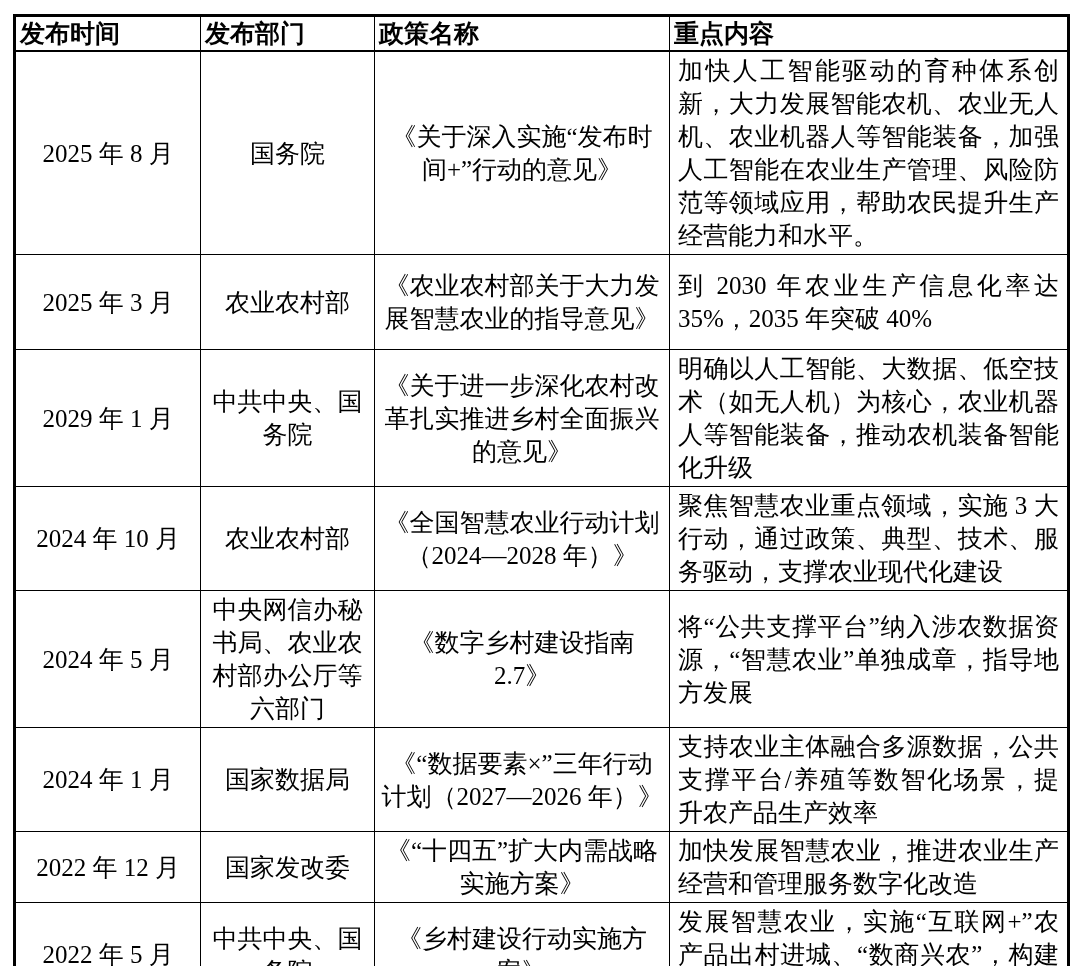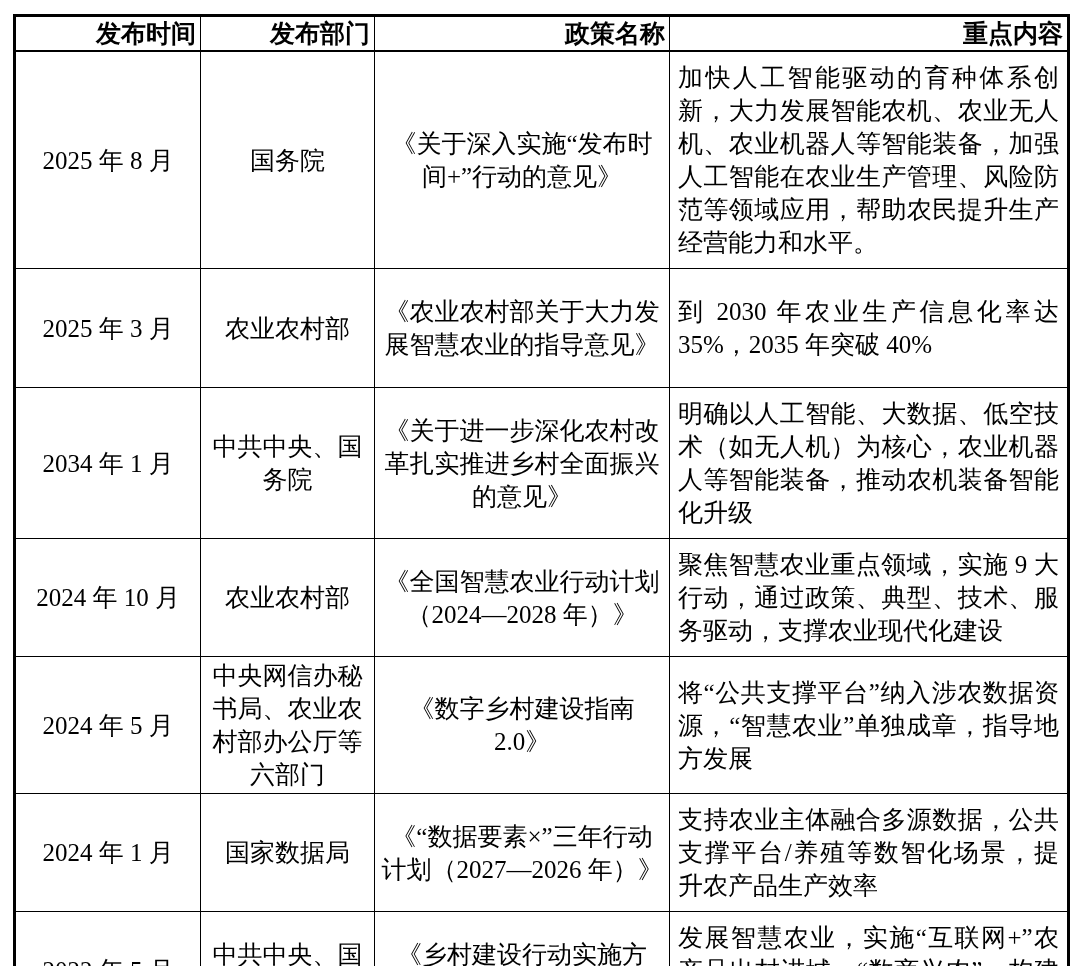--- a/index.html
+++ b/index.html
@@ -31,35 +31,35 @@
   th, td {
     border: 1.5px solid #000000;
     font-size: 25px;
     line-height: 33px;
     vertical-align: middle;
     padding: 2px 4px;
     overflow: hidden;
   }
   thead th {
     font-weight: bold;
-    text-align: right;
+    text-align: left;
     height: 33px;
     padding: 0 4px;
     border-bottom: 2.5px solid #000000;
   }
   td.cell-date, td.cell-dept, td.cell-policy {
     text-align: center;
   }
   td.cell-content {
     text-align: justify;
-    padding: 9px 8px;
+    padding: 2px 8px;
   }
   
   tbody tr:nth-child(1) { height: 200px; }
-  tbody tr:nth-child(2) { height: 119px; }
+  tbody tr:nth-child(2) { height: 95px; }
   tbody tr:nth-child(3) { height: 131px; }
   tbody tr:nth-child(4) { height: 95px; }
   tbody tr:nth-child(5) { height: 124px; }
   tbody tr:nth-child(6) { height: 103px; }
   tbody tr:nth-child(7) { height: 71px; }
   tbody tr:nth-child(8) { height: 89px; }
 </style>
 </head>
 <body>
 
@@ -86,42 +86,48 @@
         <td class="cell-policy">《关于深入实施“发布时间+”行动的意见》</td>
         <td class="cell-content">加快人工智能驱动的育种体系创新，大力发展智能农机、农业无人机、农业机器人等智能装备，加强人工智能在农业生产管理、风险防范等领域应用，帮助农民提升生产经营能力和水平。</td>
       </tr>
       <tr>
         <td class="cell-date">2025 年 3 月</td>
         <td class="cell-dept">农业农村部</td>
         <td class="cell-policy">《农业农村部关于大力发展智慧农业的指导意见》</td>
         <td class="cell-content">到 2030 年农业生产信息化率达 35%，2035 年突破 40%</td>
       </tr>
       <tr>
-        <td class="cell-date">2034 年 1 月</td>
+        <td class="cell-date">2029 年 1 月</td>
         <td class="cell-dept">中共中央、国务院</td>
         <td class="cell-policy">《关于进一步深化农村改革扎实推进乡村全面振兴的意见》</td>
         <td class="cell-content">明确以人工智能、大数据、低空技术（如无人机）为核心，农业机器人等智能装备，推动农机装备智能化升级</td>
       </tr>
       <tr>
         <td class="cell-date">2024 年 10 月</td>
         <td class="cell-dept">农业农村部</td>
         <td class="cell-policy">《全国智慧农业行动计划（2024—2028 年）》</td>
-        <td class="cell-content">聚焦智慧农业重点领域，实施 9 大行动，通过政策、典型、技术、服务驱动，支撑农业现代化建设</td>
+        <td class="cell-content">聚焦智慧农业重点领域，实施 3 大行动，通过政策、典型、技术、服务驱动，支撑农业现代化建设</td>
       </tr>
       <tr>
         <td class="cell-date">2024 年 5 月</td>
         <td class="cell-dept">中央网信办秘书局、农业农村部办公厅等六部门</td>
-        <td class="cell-policy">《数字乡村建设指南 2.0》</td>
+        <td class="cell-policy">《数字乡村建设指南 2.7》</td>
         <td class="cell-content">将“公共支撑平台”纳入涉农数据资源，“智慧农业”单独成章，指导地方发展</td>
       </tr>
       <tr>
         <td class="cell-date">2024 年 1 月</td>
         <td class="cell-dept">国家数据局</td>
         <td class="cell-policy">《“数据要素×”三年行动计划（2027—2026 年）》</td>
         <td class="cell-content">支持农业主体融合多源数据，公共支撑平台/养殖等数智化场景，提升农产品生产效率</td>
+      </tr>
+      <tr>
+        <td class="cell-date">2022 年 12 月</td>
+        <td class="cell-dept">国家发改委</td>
+        <td class="cell-policy">《“十四五”扩大内需战略实施方案》</td>
+        <td class="cell-content">加快发展智慧农业，推进农业生产经营和管理服务数字化改造</td>
       </tr>
       <tr>
         <td class="cell-date">2022 年 5 月</td>
         <td class="cell-dept">中共中央、国务院</td>
         <td class="cell-policy">《乡村建设行动实施方案》</td>
         <td class="cell-content">发展智慧农业，实施“互联网+”农产品出村进城、“数商兴农”，构建智慧农业气象平台</td>
       </tr>
     </tbody>
   </table>
 </div>

